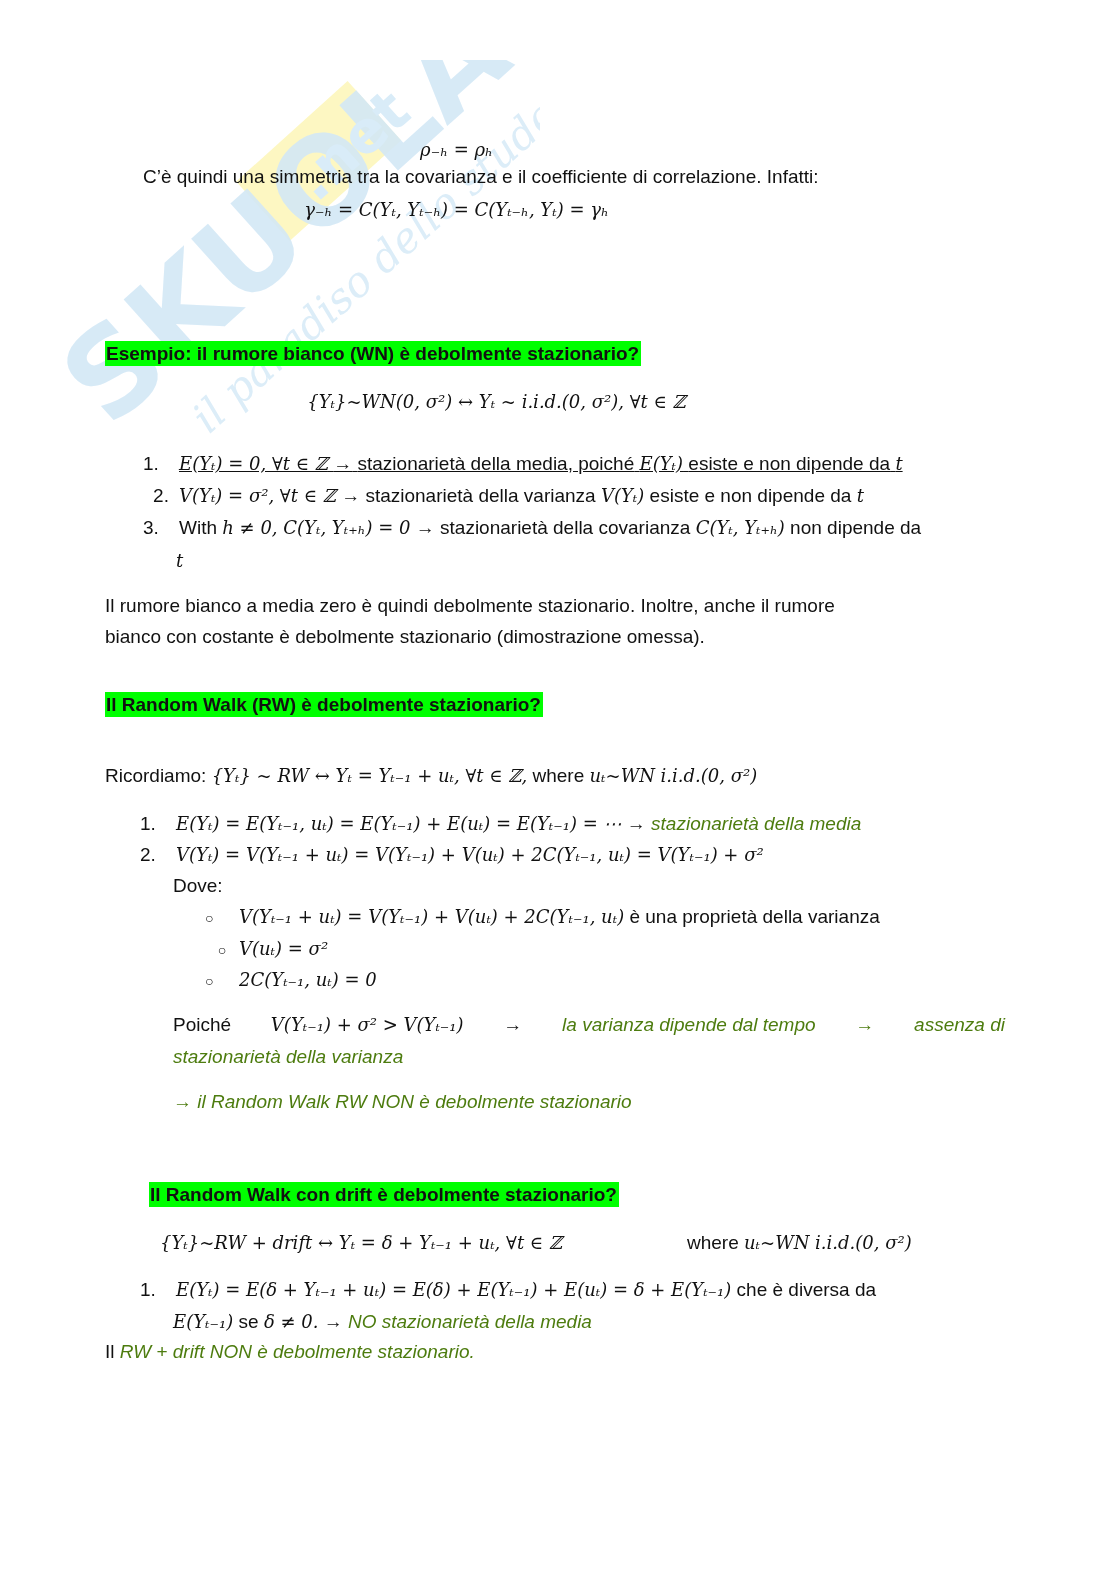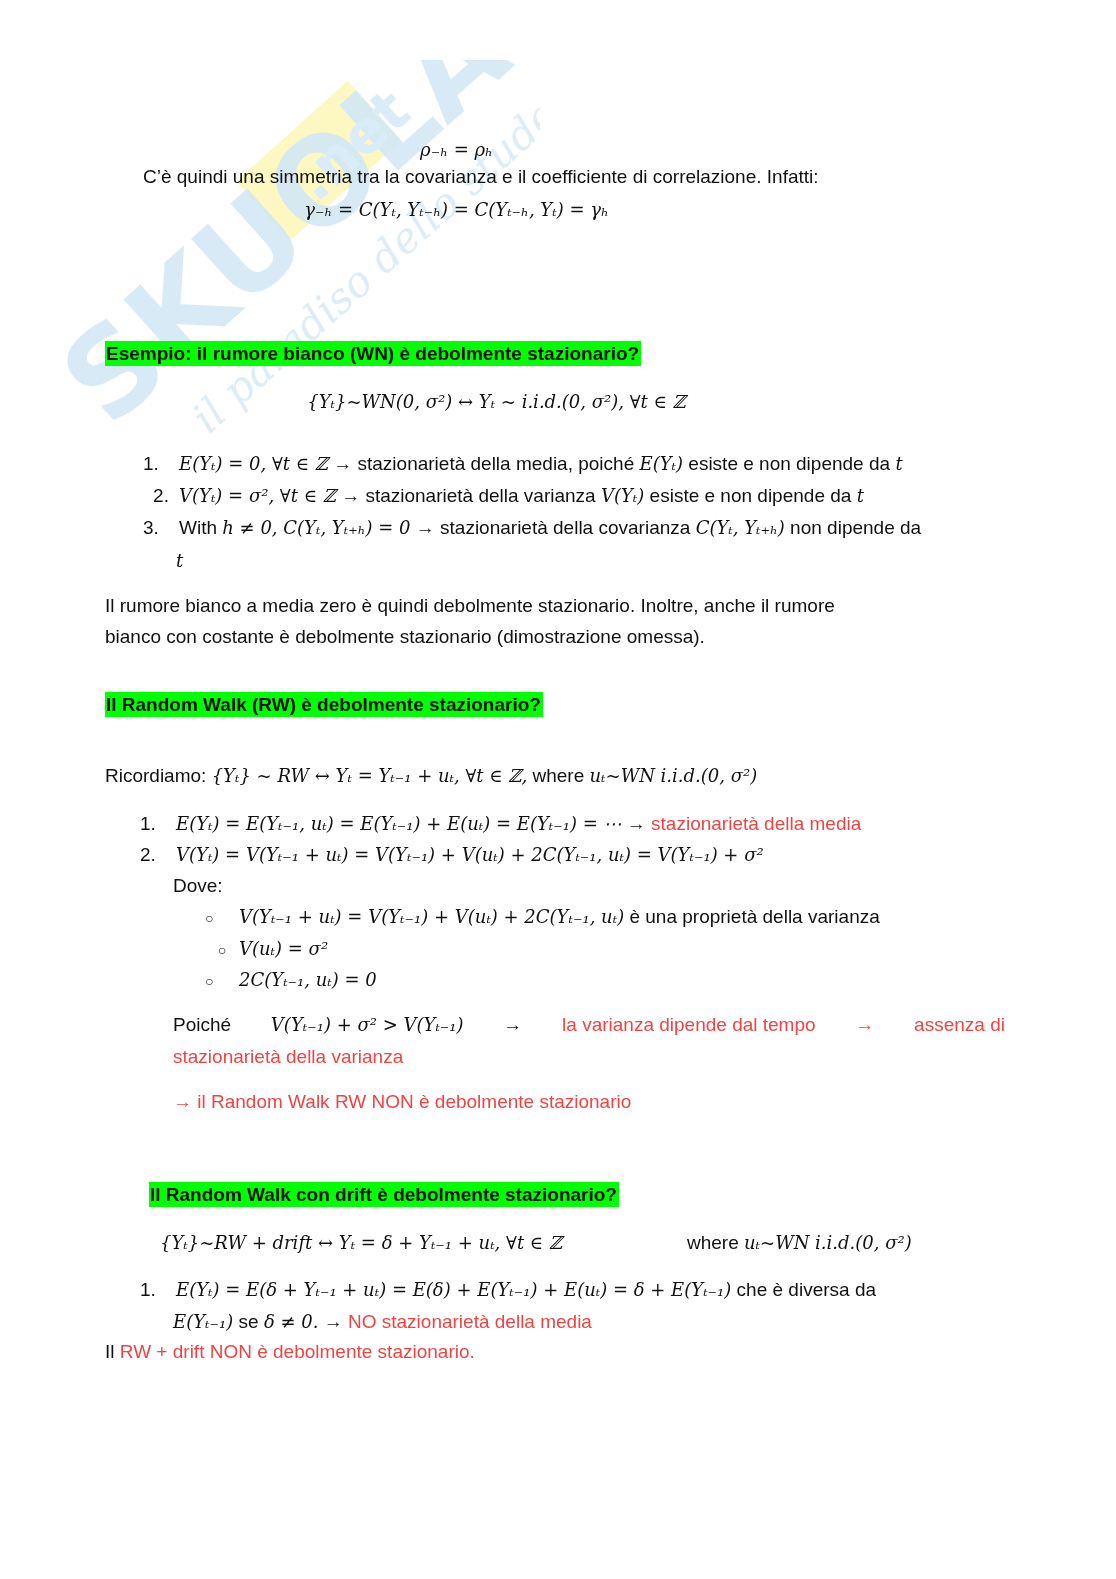--- a/index.html
+++ b/index.html
@@ -4,21 +4,21 @@
 <style>
   html, body { margin: 0; padding: 0; background: #ffffff; }
   body { width: 1116px; height: 1579px; position: relative; overflow: hidden;
          font-family: "Liberation Sans", "DejaVu Sans", sans-serif; color: #111; }
   .page { position: absolute; inset: 0; }
   .wm { position: absolute; left: 20px; top: 60px; width: 520px; height: 420px; pointer-events: none; z-index: 0; }
   .line { position: absolute; font-size: 19px; line-height: 24px; white-space: nowrap; z-index: 1; }
   .math { font-family: "DejaVu Serif", "Liberation Serif", serif; font-style: italic; font-size: 18px; }
   .center { left: 0; width: 913px; text-align: center; }
   .hl { background: #00ff00; font-weight: bold; color: #111; padding: 2px 2px 2px 1px; font-size: 19px; }
-  .red { color: #ef4444; }
+  .red { color: #4d7c0f; font-style: italic; }
   .num { display: inline-block; width: 36px; }
   .bullet { display: inline-block; width: 34px; font-size: 14px; }
   .just { display: flex; justify-content: space-between; width: 832px; align-items: flex-end; }
 </style>
 </head>
 <body>
 
 <div class="page">
 
   <svg class="wm" viewBox="0 0 520 420">
@@ -32,21 +32,21 @@
 
   <div class="line center math" style="top:138px;">ρ₋ₕ = ρₕ</div>
   <div class="line" style="left:143px; top:165px;">C’è quindi una simmetria tra la covarianza e il coefficiente di correlazione. Infatti:</div>
   <div class="line center math" style="top:198px;">γ₋ₕ = C(Yₜ, Yₜ₋ₕ) = C(Yₜ₋ₕ, Yₜ) = γₕ</div>
 
   <div class="line" style="left:105px; top:342px;">
     <span class="hl">Esempio: il rumore bianco (WN) è debolmente stazionario?</span>
   </div>
   <div class="line center math" style="top:390px;padding-left:40px;">{Yₜ}~WN(0, σ²) ↔ Yₜ ~ i.i.d.(0, σ²), ∀t ∈ ℤ</div>
 
-  <div class="line" style="left:143px; top:452px;">
+  <div class="line" style="left:143px; top:452px;text-decoration:underline;">
     <span class="num">1.</span><span class="math">E(Yₜ) = 0, ∀t ∈ ℤ</span>
     <span>→</span>
     <span>stazionarietà della media, poiché</span>
     <span class="math">E(Yₜ)</span>
     <span>esiste e non dipende da</span>
     <span class="math">t</span>
   </div>
   <div class="line" style="left:143px; top:484px;text-align:center;">
     <span class="num">2.</span><span class="math">V(Yₜ) = σ², ∀t ∈ ℤ</span>
     <span>→</span>

